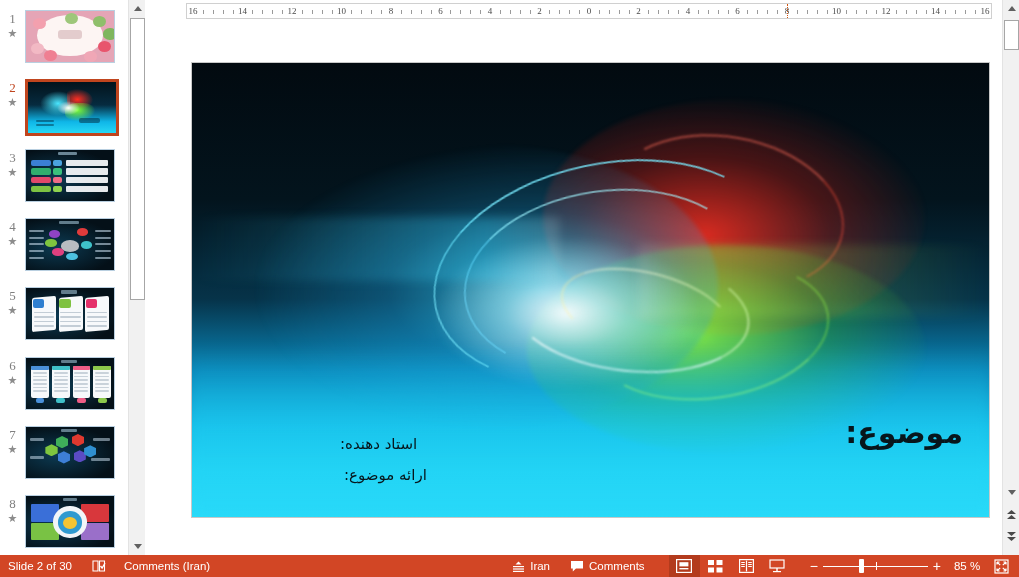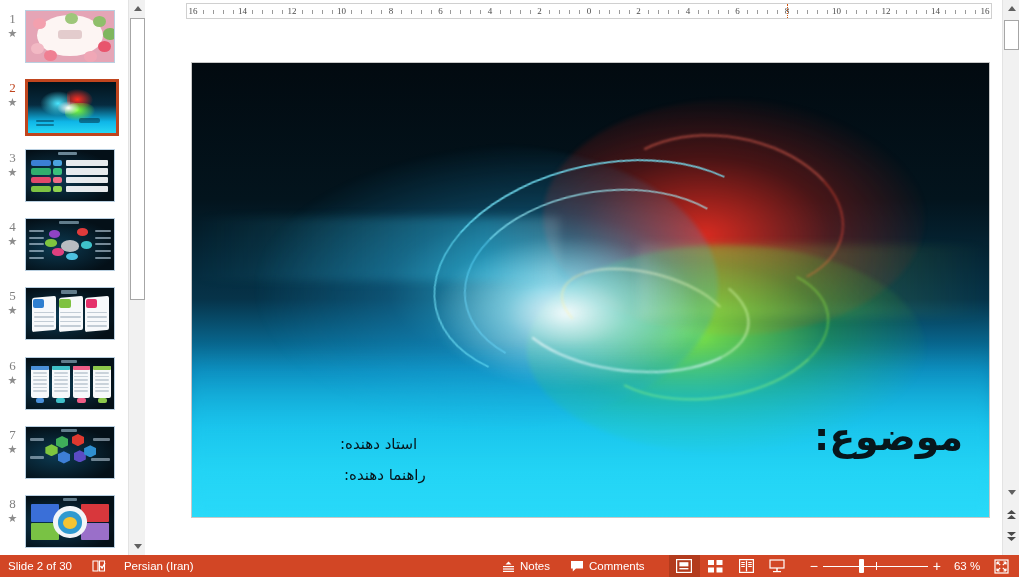--- a/index.html
+++ b/index.html
@@ -151,21 +151,21 @@
   .beamR { position:absolute; right:0; top:40%; width:44%; height:16%;
     background: linear-gradient(270deg, rgba(160,255,80,0) 0%, rgba(170,255,90,.28) 78%, rgba(255,255,255,.12) 100%);
     filter: blur(5px); }
   .haze { position:absolute; left:0; right:0; top:62%; height:38%;
     background: linear-gradient(180deg, rgba(25,190,235,0) 0%, rgba(30,205,245,.35) 35%, rgba(40,215,250,.55) 100%);
     filter: blur(6px); }
 
   
   .stxt { position:absolute; color:#07161c; direction:rtl;
           font-family:"DejaVu Sans", sans-serif; white-space:nowrap; }
-  #slide-title { right:26px; top:352px; font-size:38px; font-weight:bold; letter-spacing:0; }
+  #slide-title { right:26px; top:352px; font-size:30px; font-weight:bold; letter-spacing:0; }
   #slide-sup   { left:148px; top:372px; font-size:15px; }
   #slide-pres  { left:152px; top:403px; font-size:15px; }
 
   
   #v-scroll { position:absolute; right:0; top:0; width:17px; height:555px;
               background:#f1f1f1; border-left:1px solid #e3e3e3; }
   .nav-btn { position:absolute; left:0; width:17px; height:17px;
              display:flex; align-items:center; justify-content:center;
              font-size:9px; color:#4a4a4a; }
   .dbl { display:flex; flex-direction:column; align-items:center; line-height:4px; }
@@ -559,21 +559,21 @@
       <div class="strand sc5"></div>
       <div class="strand sc6"></div>
       <div class="strand sc3"></div>
       <div class="strand sc4"></div>
       <div class="beamL"></div>
       <div class="beamR"></div>
       <div class="haze"></div>
 
       <div class="stxt" id="slide-title">موضوع:</div>
       <div class="stxt" id="slide-sup">استاد دهنده:</div>
-      <div class="stxt" id="slide-pres">راهنما دهنده:</div>
+      <div class="stxt" id="slide-pres">ارائه موضوع:</div>
     </div>
   </div>
 
   <div id="v-scroll">
     <div class="sb-btn" style="top:0">
       <span class="tri tri-up"></span>
     </div>
     <div class="sb-thumb" style="top:20px;height:30px"></div>
     <div class="sb-btn" style="top:484px">
       <span class="tri tri-dn"></span>
@@ -600,32 +600,32 @@
     <div class="st-item" style="padding-left:8px">Slide 2 of 30</div>
 
     <div class="st-item" style="padding-left:14px">
       <svg width="14" height="13" viewBox="0 0 14 13">
         <path d="M1 1 h5 v10 h-5 z" fill="none" stroke="#fff" stroke-width="1.1"></path>
         <path d="M7.5 1 h5 v10 h-5 z" fill="none" stroke="#fff" stroke-width="1.1"></path>
         <path d="M8.5 6 l1.6 2 L13 3.2" fill="none" stroke="#fff" stroke-width="1.3"></path>
       </svg>
     </div>
 
-    <div class="st-item" style="padding-left:12px">Persian (Iran)</div>
+    <div class="st-item" style="padding-left:12px">Comments (Iran)</div>
 
     <div class="st-spacer"></div>
 
     <div class="st-item">
       <svg width="13" height="13" viewBox="0 0 13 13" style="margin-right:5px">
         <path d="M6.5 1.5 L9.5 4.5 H3.5 Z" fill="#fff"></path>
         <rect x="1" y="6" width="11" height="1.2" fill="#fff"></rect>
         <rect x="1" y="8.4" width="11" height="1.2" fill="#fff"></rect>
         <rect x="1" y="10.8" width="11" height="1.2" fill="#fff"></rect>
       </svg>
-      <span>Notes</span>
+      <span>Iran</span>
     </div>
 
     <div class="st-item" style="padding-left:14px">
       <svg width="14" height="13" viewBox="0 0 14 13" style="margin-right:5px">
         <path d="M1 1 h12 v7.5 h-7 l-3.2 3 v-3 h-1.8 z" fill="#fff"></path>
       </svg>
       <span>Comments</span>
     </div>
 
     <div style="width:18px"></div>
@@ -667,21 +667,21 @@
 
     <div style="width:12px"></div>
 
     <div class="st-item sgn">−</div>
     <div class="zoom-track">
       <div class="zt-line"></div>
       <div class="zt-mid"></div>
       <div class="zt-knob"></div>
     </div>
     <div class="st-item sgn">+</div>
-    <div class="st-item" style="min-width:42px;justify-content:center">63 %</div>
+    <div class="st-item" style="min-width:42px;justify-content:center">85 %</div>
     <div class="st-item" style="padding-right:10px">
       <svg width="15" height="15" viewBox="0 0 15 15">
         <rect x="1" y="1" width="13" height="13" fill="none" stroke="#fff" stroke-width="1.2"></rect>
         <path d="M3 3 l3.2 3.2 M3 3 v2.6 M3 3 h2.6" stroke="#fff" stroke-width="1.2" fill="none"></path>
         <path d="M12 3 l-3.2 3.2 M12 3 v2.6 M12 3 h-2.6" stroke="#fff" stroke-width="1.2" fill="none"></path>
         <path d="M3 12 l3.2 -3.2 M3 12 v-2.6 M3 12 h2.6" stroke="#fff" stroke-width="1.2" fill="none"></path>
         <path d="M12 12 l-3.2 -3.2 M12 12 v-2.6 M12 12 h-2.6" stroke="#fff" stroke-width="1.2" fill="none"></path>
       </svg>
     </div>
   </div>

